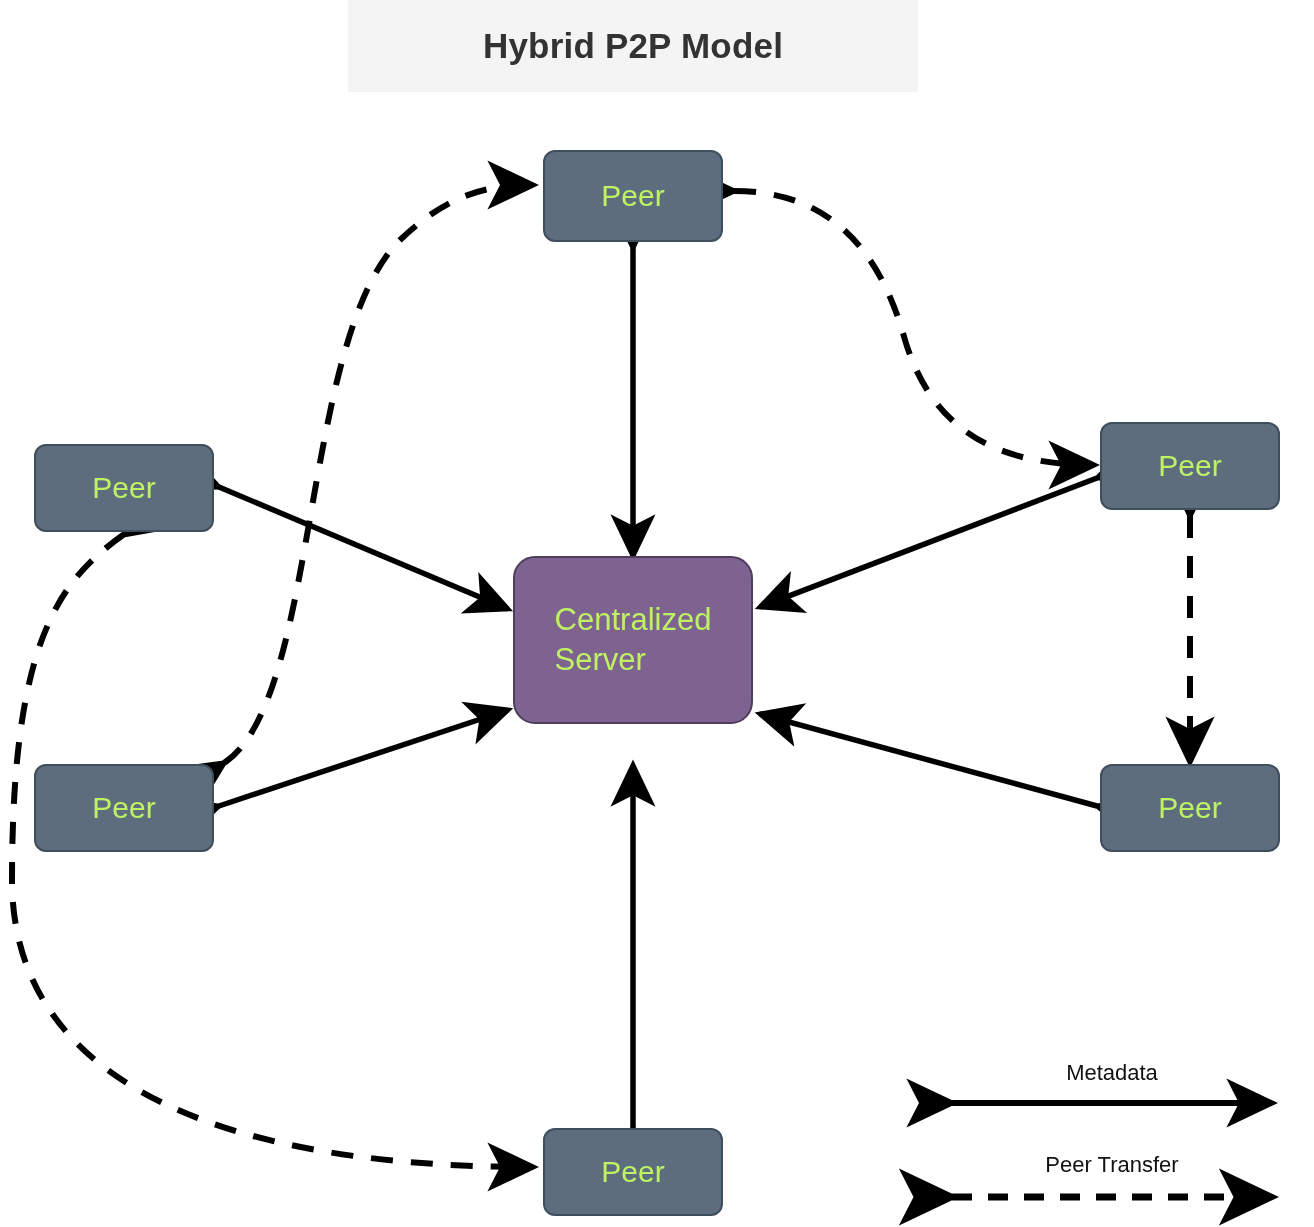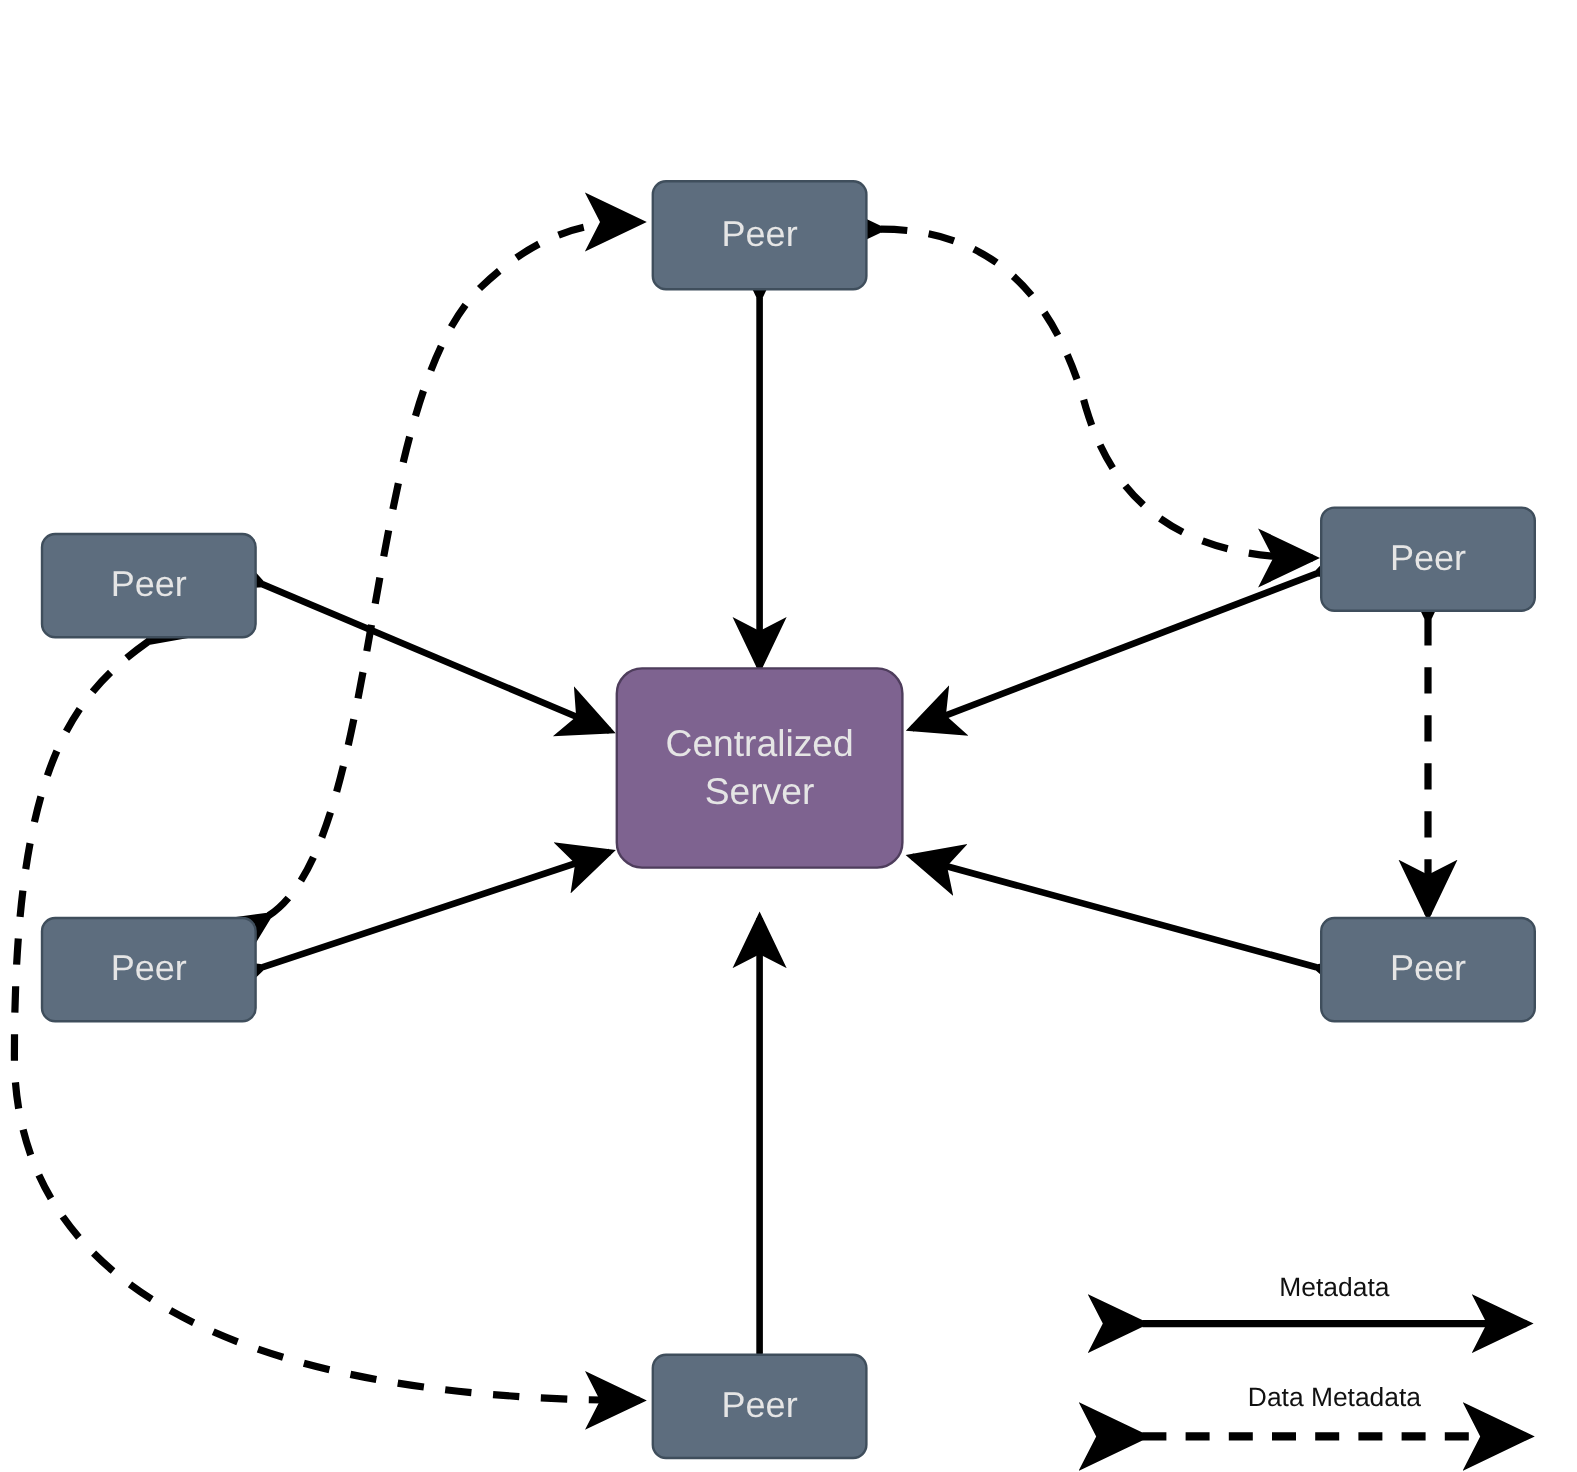--- a/index.html
+++ b/index.html
@@ -40,22 +40,22 @@
     top: 0;
     width: 1314px;
     height: 1227px;
   }
   .node {
     position: absolute;
     box-sizing: border-box;
     display: flex;
     align-items: center;
     justify-content: center;
-    text-align: center;
-    color: #e5e5e5;
+    text-align: left;
+    color: #bef264;
     border-radius: 12px;
   }
   .node.peer {
     background: #5d6d7e;
     border: 2.5px solid #3f4e5c;
     font-size: 30px;
     line-height: 1.15;
   }
   .node.server {
     background: #7e6390;
@@ -70,20 +70,23 @@
     color: #111111;
     text-align: center;
     white-space: nowrap;
   }
 </style>
 </head>
 <body>
 
 <div id="stage">
 
+  <div id="title-band">
+    <div id="title-text">Hybrid P2P Model</div>
+  </div>
 
   <svg id="edges" viewBox="0 0 1314 1227">
     <defs>
       <marker id="ah" markerWidth="9" markerHeight="9" refX="7.6" refY="4.5" orient="auto" markerUnits="strokeWidth">
         <path d="M0,0.4 L8.6,4.5 L0,8.6 L2.1,4.5 Z" fill="#000000"></path>
       </marker>
     </defs>
 
     <g stroke="#000000" stroke-width="5.5" fill="none" marker-start="url(#ah)" marker-end="url(#ah)">
       <line x1="633" y1="248" x2="633" y2="556"></line>
@@ -133,15 +136,15 @@
   <div class="node peer" style="left:1100px; top:764px; width:180px; height:88px;">
     <span>Peer</span>
   </div>
 
   <div class="node peer" style="left:543px; top:1128px; width:180px; height:88px;">
     <span>Peer</span>
   </div>
 
   <div class="legend-label" style="left:952px; top:1060px; width:320px;">Metadata</div>
 
-  <div class="legend-label" style="left:952px; top:1152px; width:320px;">Data Metadata</div>
+  <div class="legend-label" style="left:952px; top:1152px; width:320px;">Peer Transfer</div>
 
 </div>
 
 </body></html>

